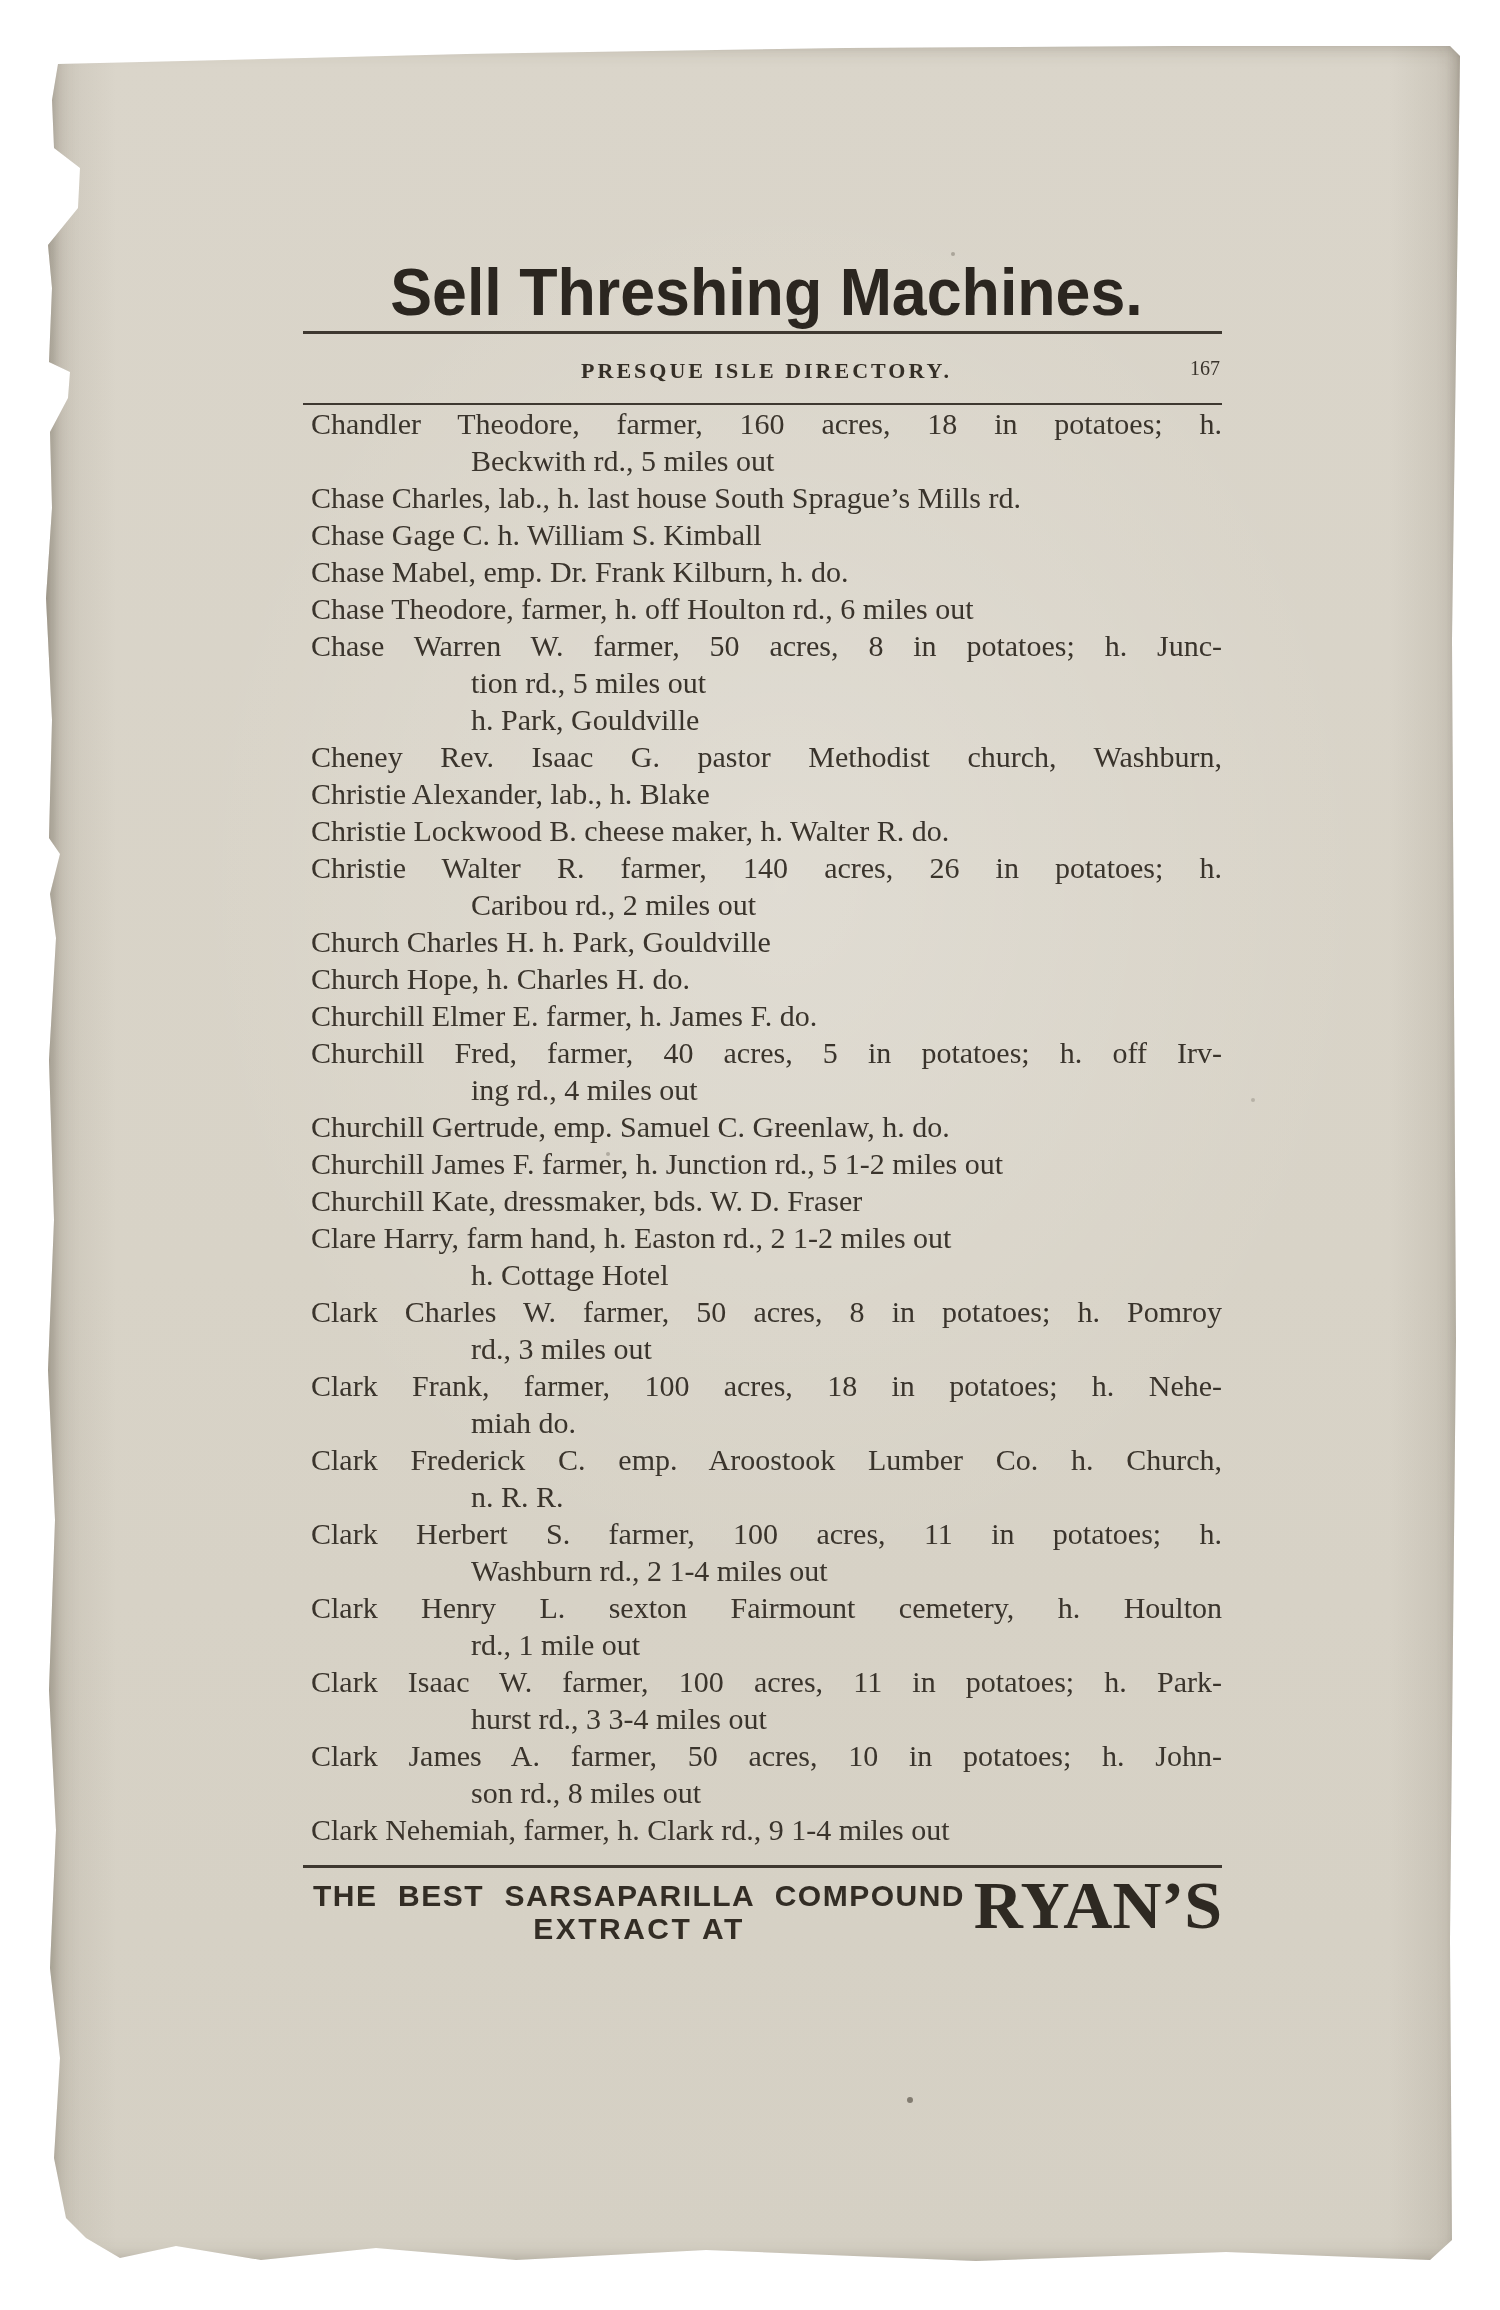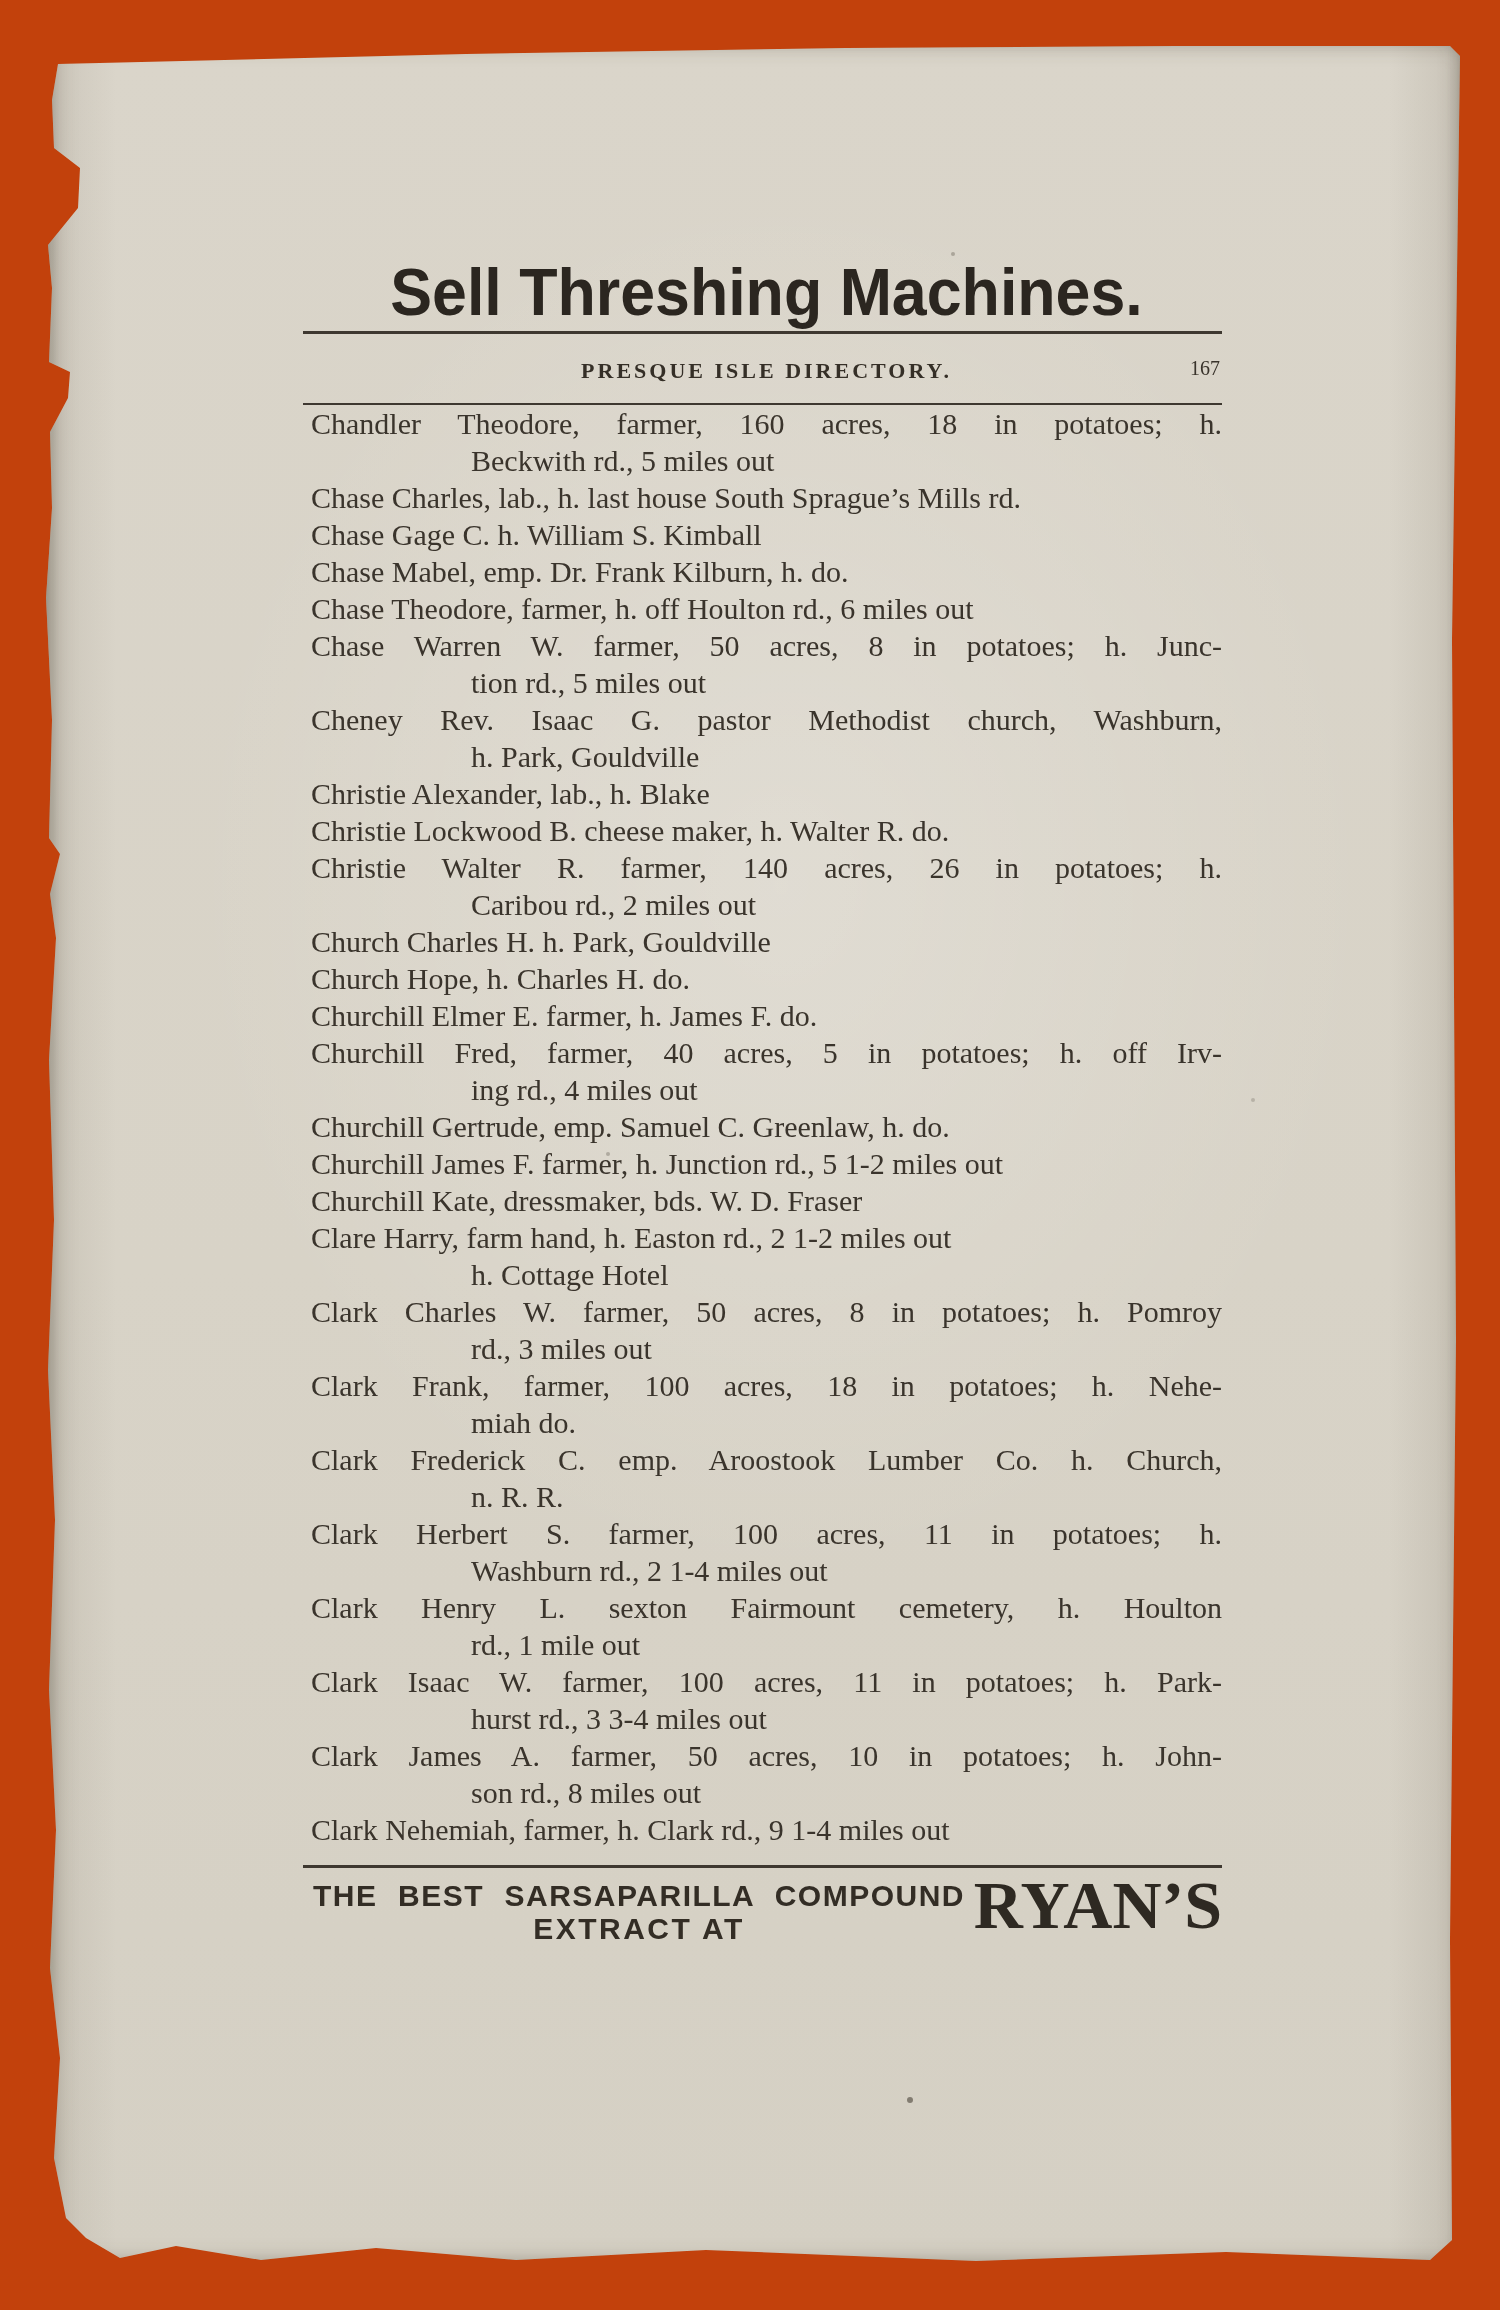--- a/index.html
+++ b/index.html
@@ -1,17 +1,17 @@
 <!DOCTYPE html>
 <html style="--paper: #dad5ca; --ink: #3a342c; --rule: #3e3830;"><head>
 <meta charset="utf-8">
 <style>
   html,body{margin:0;padding:0;background:#040404;}
   body{width:1500px;height:2310px;overflow:hidden;font-family:"Liberation Serif",serif;}
-  .stage{position:relative;width:1500px;height:2310px;background:#c2410c;}
+  .stage{position:relative;width:1500px;height:2310px;background:#ffffff;}
 
   .paper{
     position:absolute;left:46px;top:40px;width:1414px;height:2226px;
     background:
       radial-gradient(ellipse 60% 45% at 52% 38%, rgba(255,255,255,.20), rgba(255,255,255,0) 70%),
       linear-gradient(90deg, rgba(110,100,85,.14), rgba(110,100,85,0) 5%, rgba(110,100,85,0) 95%, rgba(110,100,85,.16)),
       linear-gradient(180deg, var(--paper,#dad5ca) 0%, #d8d3c7 55%, #d5d0c4 100%);
     box-shadow:
       inset 16px 0 26px -14px rgba(75,66,52,.50),
       inset -12px 0 22px -14px rgba(75,66,52,.40),
@@ -126,22 +126,22 @@
             <div class="line">Chase Mabel, emp. Dr. Frank Kilburn, h. do.</div>
           </div>
           <div class="entry">
             <div class="line">Chase Theodore, farmer, h. off Houlton rd., 6 miles out</div>
           </div>
           <div class="entry">
             <div class="line just">Chase Warren W. farmer, 50 acres, 8 in potatoes; h. Junc-</div>
             <div class="line cont">tion rd., 5 miles out</div>
           </div>
           <div class="entry">
+            <div class="line cont">h. Park, Gouldville</div>
             <div class="line just">Cheney Rev. Isaac G. pastor Methodist church, Washburn,</div>
-            <div class="line cont">h. Park, Gouldville</div>
           </div>
           <div class="entry">
             <div class="line">Christie Alexander, lab., h. Blake</div>
           </div>
           <div class="entry">
             <div class="line">Christie Lockwood B. cheese maker, h. Walter R. do.</div>
           </div>
           <div class="entry">
             <div class="line just">Christie Walter R. farmer, 140 acres, 26 in potatoes; h.</div>
             <div class="line cont">Caribou rd., 2 miles out</div>

